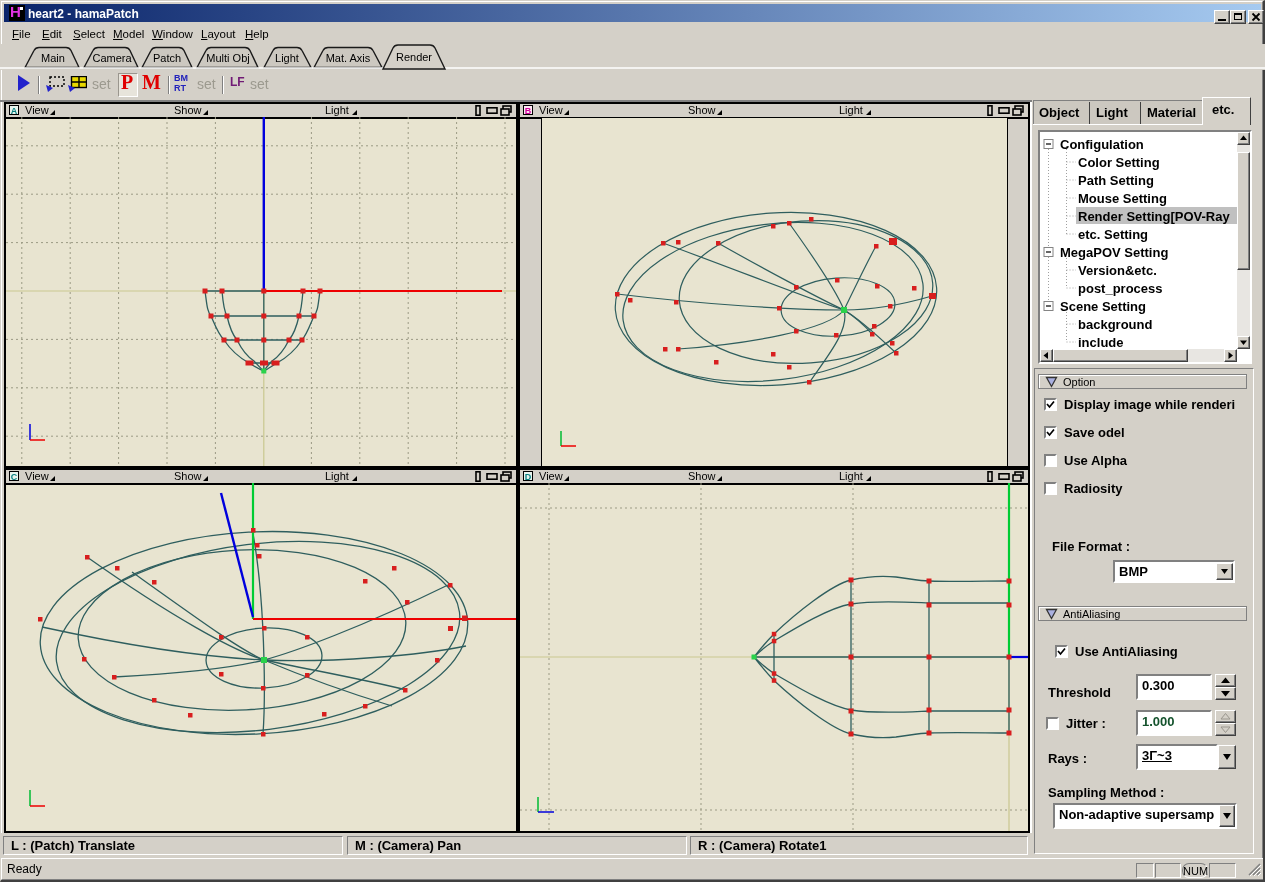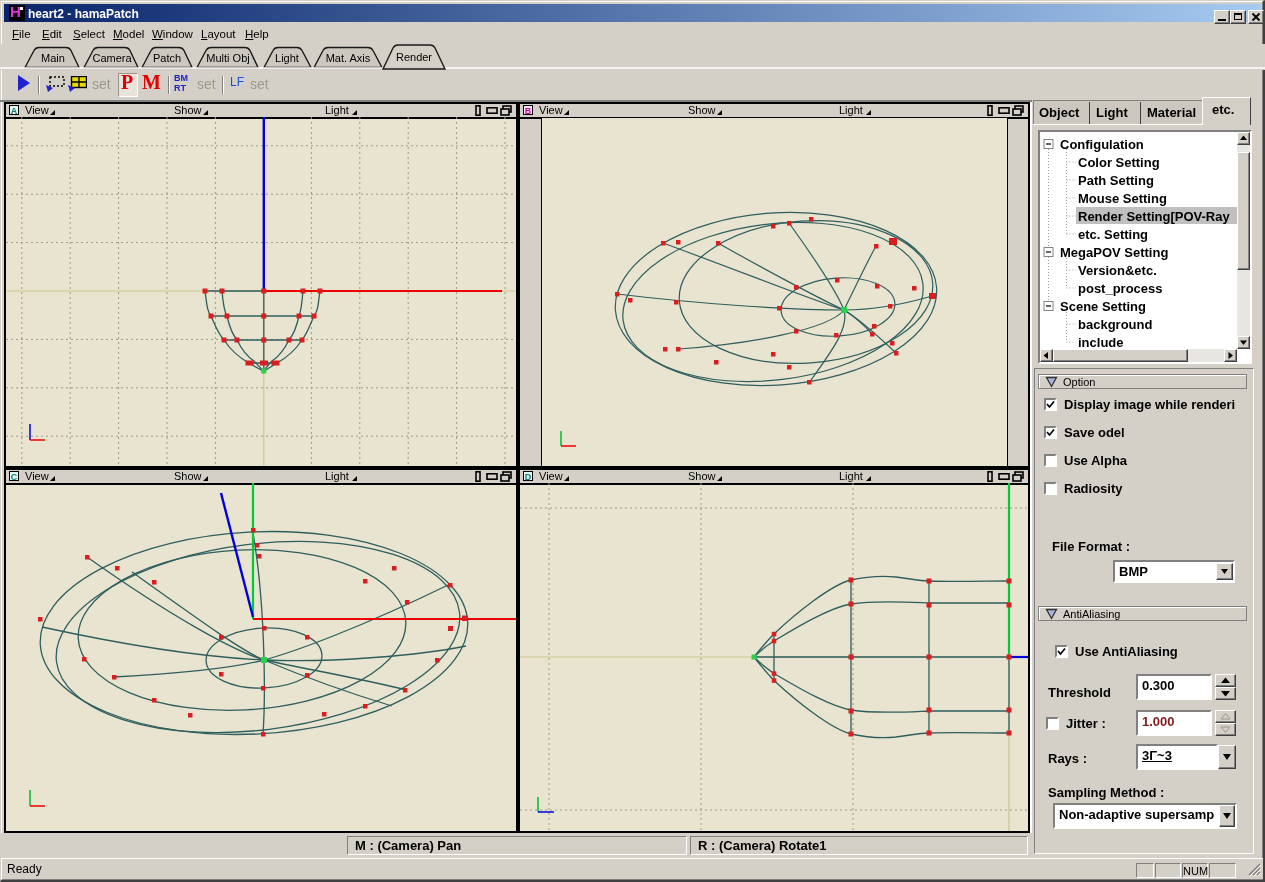--- a/index.html
+++ b/index.html
@@ -141,21 +141,21 @@
     <polygon points="1,9 8,12 3,16" fill="#2222cc"></polygon>
   </svg>
   <span class="abs gray" style="left:88px;top:6px;font-size:14px;">set</span>
   <div class="abs" style="left:114px;top:3px;width:20px;height:24px;background:#e7e4db;border-top:1px solid #9a968e;border-left:1px solid #9a968e;border-bottom:1px solid #fff;border-right:1px solid #fff;box-sizing:border-box;"></div>
   <span class="abs" style="left:117px;top:1px;color:#e00000;font-size:20px;font-weight:bold;font-family:'Liberation Serif',serif;">P</span>
   <span class="abs" style="left:138px;top:1px;color:#e00000;font-size:20px;font-weight:bold;font-family:'Liberation Serif',serif;">M</span>
   <div class="tsep" style="left:164px;"></div>
   <div class="abs" style="left:170px;top:3px;color:#2222bb;font-size:9px;font-weight:bold;line-height:10px;">BM<br>RT</div>
   <span class="abs gray" style="left:193px;top:6px;font-size:14px;">set</span>
   <div class="tsep" style="left:218px;"></div>
-  <span class="abs" style="left:226px;top:5px;color:#1d4ed8;font-size:12px;font-weight:normal;">LF</span>
+  <span class="abs" style="left:226px;top:5px;color:#701a75;font-size:12px;font-weight:bold;">LF</span>
   <span class="abs gray" style="left:246px;top:6px;font-size:14px;">set</span>
 </div>
 <div class="abs" style="left:0;top:100px;width:1032px;height:2px;background:#808080;"></div>
 
 <div class="pane" style="left:4px;top:102px;width:514px;height:366px;">
  <div class="vhead">
   <div class="vicon" style="color:#067f7f;background:#e8f4ee;">A</div>
   <span class="lbl" style="left:19px;">View</span>
       <i class="tri" style="left:44px;"></i>
   <span class="lbl" style="left:168px;">Show</span>
@@ -524,21 +524,21 @@
  <svg class="abs" style="left:183px;top:572px;" width="21" height="13">
       <polygon points="10.5,3.5 15,9 6,9" fill="#000"></polygon>
     </svg>
  <div class="rais" style="left:183px;top:585px;width:21px;height:13px;"></div>
  <svg class="abs" style="left:183px;top:585px;" width="21" height="13">
       <polygon points="10.5,9.5 15,4 6,4" fill="#000"></polygon>
     </svg>
  <div class="cb" style="left:14px;top:615px;"></div>
  <span class="bl" style="left:34px;top:614px;">Jitter :</span>
  <div class="sunk2" style="left:104px;top:608px;width:76px;height:26px;background:#fff;"></div>
- <span class="bl" style="left:110px;top:612px;color:#7f1d1d;">1.000</span>
+ <span class="bl" style="left:110px;top:612px;color:#14532d;">1.000</span>
  <div class="rais" style="left:183px;top:608px;width:21px;height:13px;"></div>
  <svg class="abs" style="left:183px;top:608px;" width="21" height="13">
       <polygon points="10.5,3.5 15,9 6,9" fill="none" stroke="#9a968e"></polygon>
     </svg>
  <div class="rais" style="left:183px;top:621px;width:21px;height:13px;"></div>
  <svg class="abs" style="left:183px;top:621px;" width="21" height="13">
       <polygon points="10.5,9.5 15,4 6,4" fill="none" stroke="#9a968e"></polygon>
     </svg>
  <span class="bl" style="left:16px;top:649px;">Rays :</span>
  <div class="sunk2" style="left:104px;top:642px;width:82px;height:26px;background:#fff;"></div>
@@ -550,29 +550,30 @@
  <span class="bl" style="left:16px;top:683px;">Sampling Method :</span>
  <div class="sunk2" style="left:21px;top:701px;width:184px;height:26px;background:#fff;"></div>
  <span class="bl" style="left:27px;top:705px;">Non-adaptive supersamp</span>
  <div class="rais" style="left:187px;top:703px;width:16px;height:22px;"></div>
  <svg class="abs" style="left:187px;top:703px;" width="16" height="22">
       <polygon points="8,14 12,8 4,8" fill="#000"></polygon>
     </svg>
 </div>
 
 <div id="hintbar" class="abs">
+  <div class="hpanel" style="left:3px;width:340px;">L : (Patch) Translate</div>
   <div class="hpanel" style="left:347px;width:340px;">M : (Camera) Pan</div>
   <div class="hpanel" style="left:690px;width:338px;">R : (Camera) Rotate1</div>
 </div>
 
 <div id="statusbar" class="abs">
   <span style="position:absolute;left:5px;top:3px;">Ready</span>
   <div class="scell" style="left:1134px;width:18px;"></div>
   <div class="scell" style="left:1153px;width:26px;"></div>
-  <div class="scell" style="left:1180px;width:26px;">NUM</div>
+  <div class="scell" style="left:1180px;width:26px;border-radius:7px;">NUM</div>
   <div class="scell" style="left:1207px;width:27px;"></div>
   <svg class="abs" style="left:1246px;top:4px;" width="13" height="13">
     <g stroke="#808080" stroke-width="1.5">
         <path d="M12 1 L1 12 M12 5 L5 12 M12 9 L9 12"></path>
       </g>
     <g stroke="#fff" stroke-width="1">
         <path d="M13 2 L2 13 M13 6 L6 13 M13 10 L10 13"></path>
       </g>
   </svg>
 </div>

